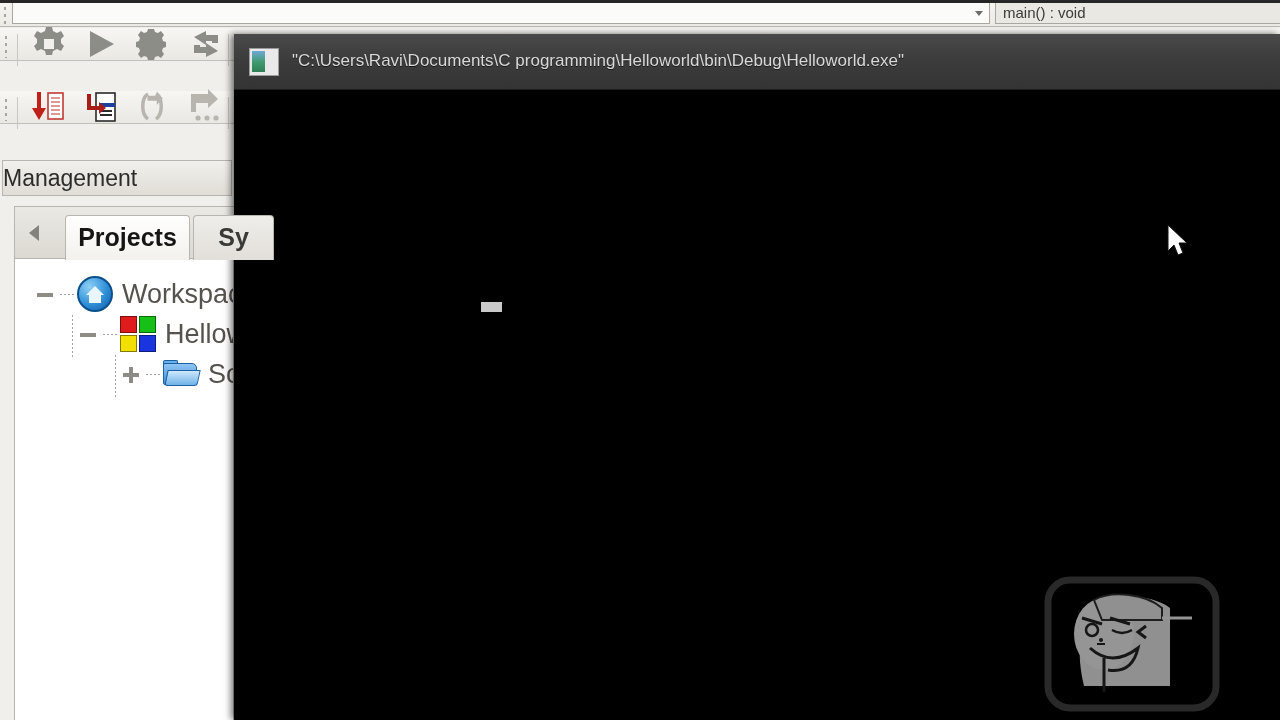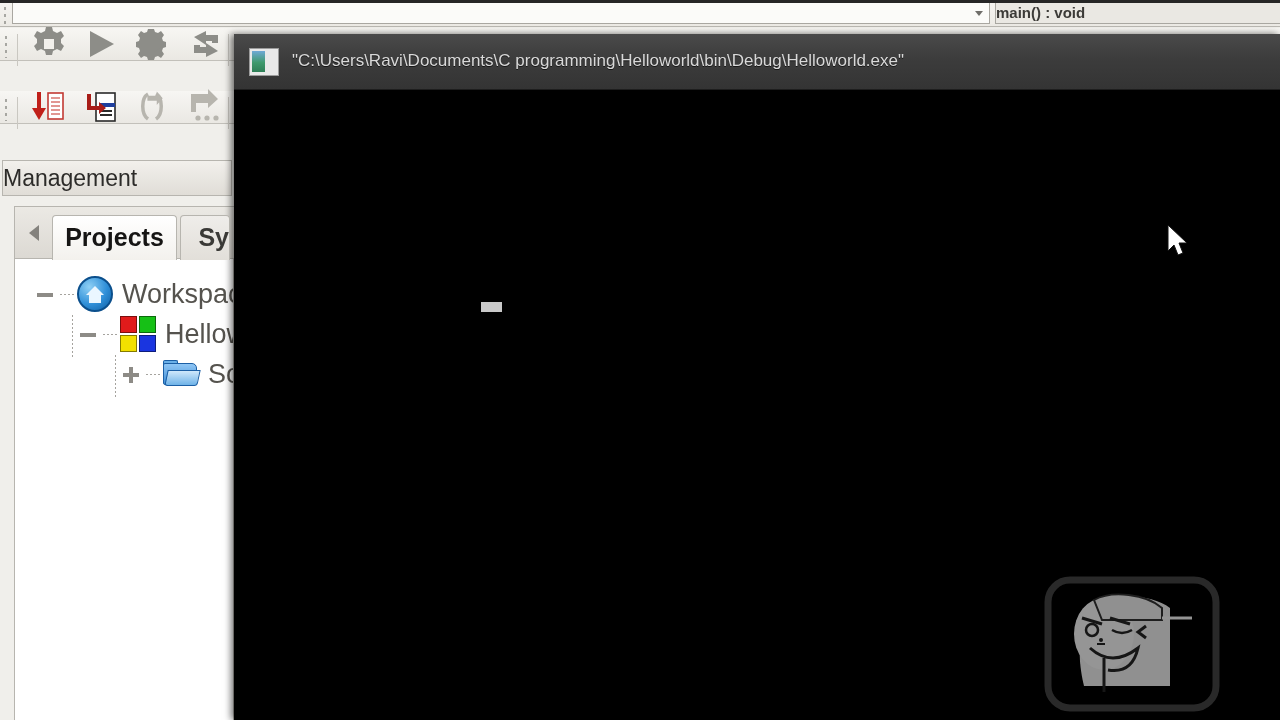--- a/index.html
+++ b/index.html
@@ -62,23 +62,23 @@
     position: absolute;
     left: 995px; top: 2px;
     width: 285px; height: 22px;
     background: #eae8e3;
     border: 1px solid #a9a7a1;
     border-right: none;
     box-sizing: border-box;
     font-size: 15px;
     color: #3c3b38;
     line-height: 20px;
+    padding-left: 7px;
     overflow: hidden;
     white-space: nowrap;
-    font-weight: bold;
   }
 
   
   .toolbar {
     position: absolute;
     left: 0;
     width: 1280px;
     background: linear-gradient(to bottom, #f7f6f3 0%, #eae8e3 100%);
     border-bottom: 1px solid #c2c0ba;
     box-sizing: border-box;
@@ -148,41 +148,42 @@
     position: absolute;
     top: 8px;
     height: 45px;
     box-sizing: border-box;
     font-size: 25px;
     font-weight: bold;
     line-height: 42px;
     text-align: center;
     overflow: hidden;
     white-space: nowrap;
+    margin-left: 13px;
   }
   .tab.active {
     left: 37px;
     width: 125px;
     background: linear-gradient(to bottom, #ffffff 0%, #f3f1ed 100%);
     border: 1px solid #b7b5af;
     border-bottom: none;
     border-radius: 4px 4px 0 0;
     color: #161514;
     z-index: 3;
   }
   .tab.inactive {
     left: 165px;
-    width: 50px;
+    width: 81px;
     background: linear-gradient(to bottom, #efedea 0%, #e2dfd9 100%);
     border: 1px solid #b7b5af;
     border-bottom: none;
     border-radius: 4px 4px 0 0;
     color: #3a3936;
     z-index: 2;
-    text-align: right;
+    text-align: center;
     padding-left: 0;
   }
 
   .tree {
     position: absolute;
     left: 0; top: 53px;
     width: 218px; height: 460px;
     background: #fff;
     overflow: hidden;
   }

